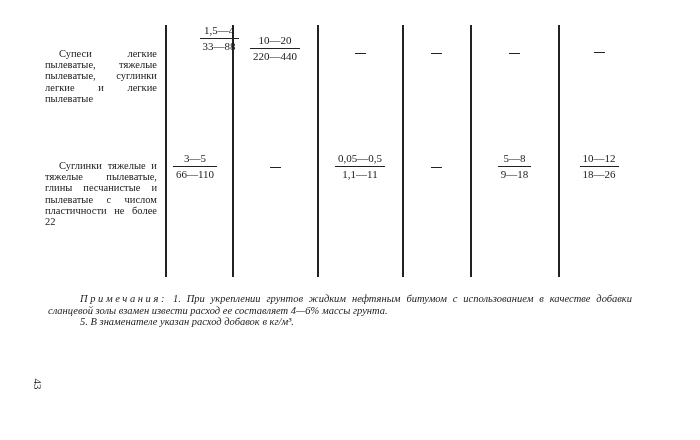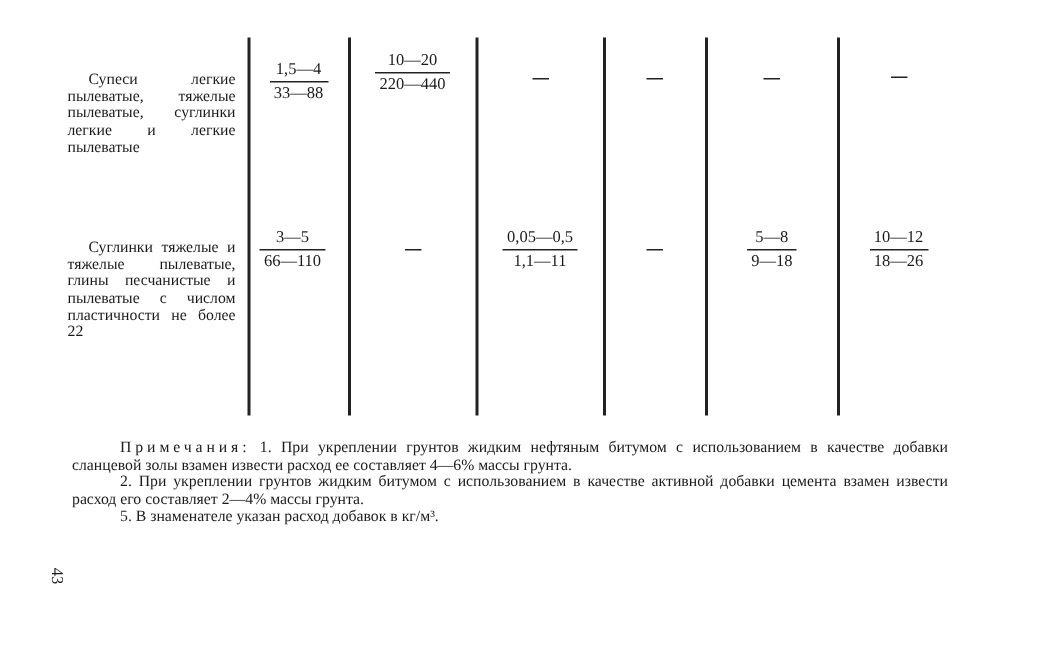--- a/index.html
+++ b/index.html
@@ -8,39 +8,39 @@
   .vline { position:absolute; width:1.5px; background:#222; top:25px; height:252px; }
   .rowlabel { position:absolute; left:45px; width:112px; font-size:10.5px; line-height:11.2px;
               text-align:justify; text-align-last:left; }
   .rowlabel .indent { display:inline-block; width:14px; }
   .cell { position:absolute; text-align:center; font-size:11px; line-height:13px; }
   .frac { display:inline-block; text-align:center; }
   .frac .num { display:block; padding:0 3px 1px; border-bottom:1px solid #222; }
   .frac .den { display:block; padding:1px 3px 0; }
   .dash { display:inline-block; width:11px; height:1.5px; background:#222; vertical-align:middle; }
   .notes { position:absolute; left:48px; top:293px; width:584px; font-size:10.5px; line-height:11.6px; }
-  .notes p { margin:0; text-align:justify; text-align-last:left; }
+  .notes p { margin:0; text-align:justify; text-align-last:left;font-style:italic; }
   .notes .ind { text-indent:32px; }
   .spaced { letter-spacing:2.6px; }
   .pagenum { position:absolute; left:32px; top:378px; font-size:11px; transform:rotate(90deg); transform-origin:center; }
 </style>
 </head>
 <body>
 
 <div class="vline" style="left:165px;"></div>
 <div class="vline" style="left:232px;"></div>
 <div class="vline" style="left:317px;"></div>
 <div class="vline" style="left:402px;"></div>
 <div class="vline" style="left:470px;"></div>
 <div class="vline" style="left:558px;"></div>
 
 <div class="rowlabel" style="top:48px;">
   <span class="indent"></span><span>Супеси легкие пылеватые, тяжелые пылеватые, суглинки легкие и легкие пылеватые</span>
 </div>
-<div class="cell" style="left:166px;width:66px;top:40px;">
+<div class="cell" style="left:166px;width:66px;top:24px;padding-left:20px;">
   <span class="frac"><span class="num">1,5—4</span><span class="den">33—88</span></span>
 </div>
 <div class="cell" style="left:233px;width:84px;top:34px;">
   <span class="frac"><span class="num">10—20</span><span class="den">220—440</span></span>
 </div>
 <div class="cell" style="left:318px;width:84px;top:46px;"><span class="dash"></span></div>
 <div class="cell" style="left:403px;width:67px;top:46px;"><span class="dash"></span></div>
 <div class="cell" style="left:471px;width:87px;top:46px;"><span class="dash"></span></div>
 <div class="cell" style="left:559px;width:80px;top:45px;"><span class="dash"></span></div>
 
@@ -57,17 +57,16 @@
 <div class="cell" style="left:403px;width:67px;top:160px;"><span class="dash"></span></div>
 <div class="cell" style="left:471px;width:87px;top:152px;">
   <span class="frac"><span class="num">5—8</span><span class="den">9—18</span></span>
 </div>
 <div class="cell" style="left:559px;width:80px;top:152px;">
   <span class="frac"><span class="num">10—12</span><span class="den">18—26</span></span>
 </div>
 
 <div class="notes">
   <p class="ind"><span class="spaced">Примечания:</span> <span>1. При укреплении грунтов жидким нефтяным битумом с использованием в качестве добавки сланцевой золы взамен извести расход ее составляет 4—6% массы грунта.</span></p>
-  <p class="ind">2. При укреплении грунтов жидким битумом с использованием в качестве активной добавки цемента взамен извести расход его составляет 2—4% массы грунта.</p>
   <p class="ind">5. В знаменателе указан расход добавок в кг/м³.</p>
 </div>
 
 <div class="pagenum">43</div>
 
 </body></html>

